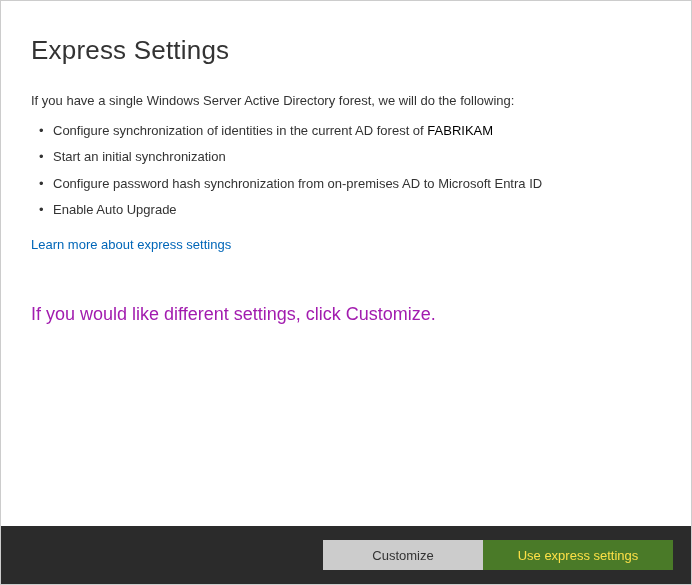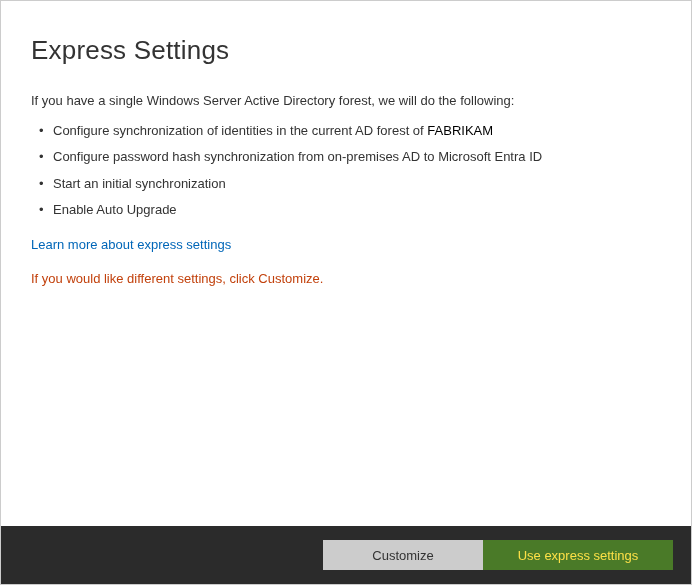--- a/index.html
+++ b/index.html
@@ -60,23 +60,24 @@
     }
     .learn-more {
       font-size: 13px;
       color: #0066b8;
       text-decoration: none;
       display: inline-block;
       margin-bottom: 18px;
       cursor: pointer;
     }
     .outro {
-      font-size: 13px;
-      color: #c2410c;
+      font-size: 18px;
+      color: #a21caf;
       line-height: 1.4;
+      margin-top: 32px;
     }
     .footer {
       position: absolute;
       bottom: 0;
       left: 0;
       right: 0;
       height: 58px;
       background: #2b2b2b;
       display: flex;
       align-items: center;
@@ -109,22 +110,22 @@
   <h1 class="page-title">Express Settings</h1>
 
   <p class="intro">
     <span>If you have a </span><b>single</b><span> Windows Server Active Directory forest, we will do the following:</span>
   </p>
 
   <ul class="bullet-list">
     <li>
       <span>Configure synchronization of identities in the current AD forest of </span><span class="forest-name">FABRIKAM</span>
     </li>
+    <li><span>Start an initial synchronization</span></li>
     <li><span>Configure password hash synchronization from on-premises AD to Microsoft Entra ID</span></li>
-    <li><span>Start an initial synchronization</span></li>
     <li><span>Enable Auto Upgrade</span></li>
   </ul>
 
   <a class="learn-more">Learn more about express settings</a>
 
   <p class="outro">If you would like different settings, click Customize.</p>
 </div>
 
 <div class="footer">
   <button class="btn btn-secondary">Customize</button>

